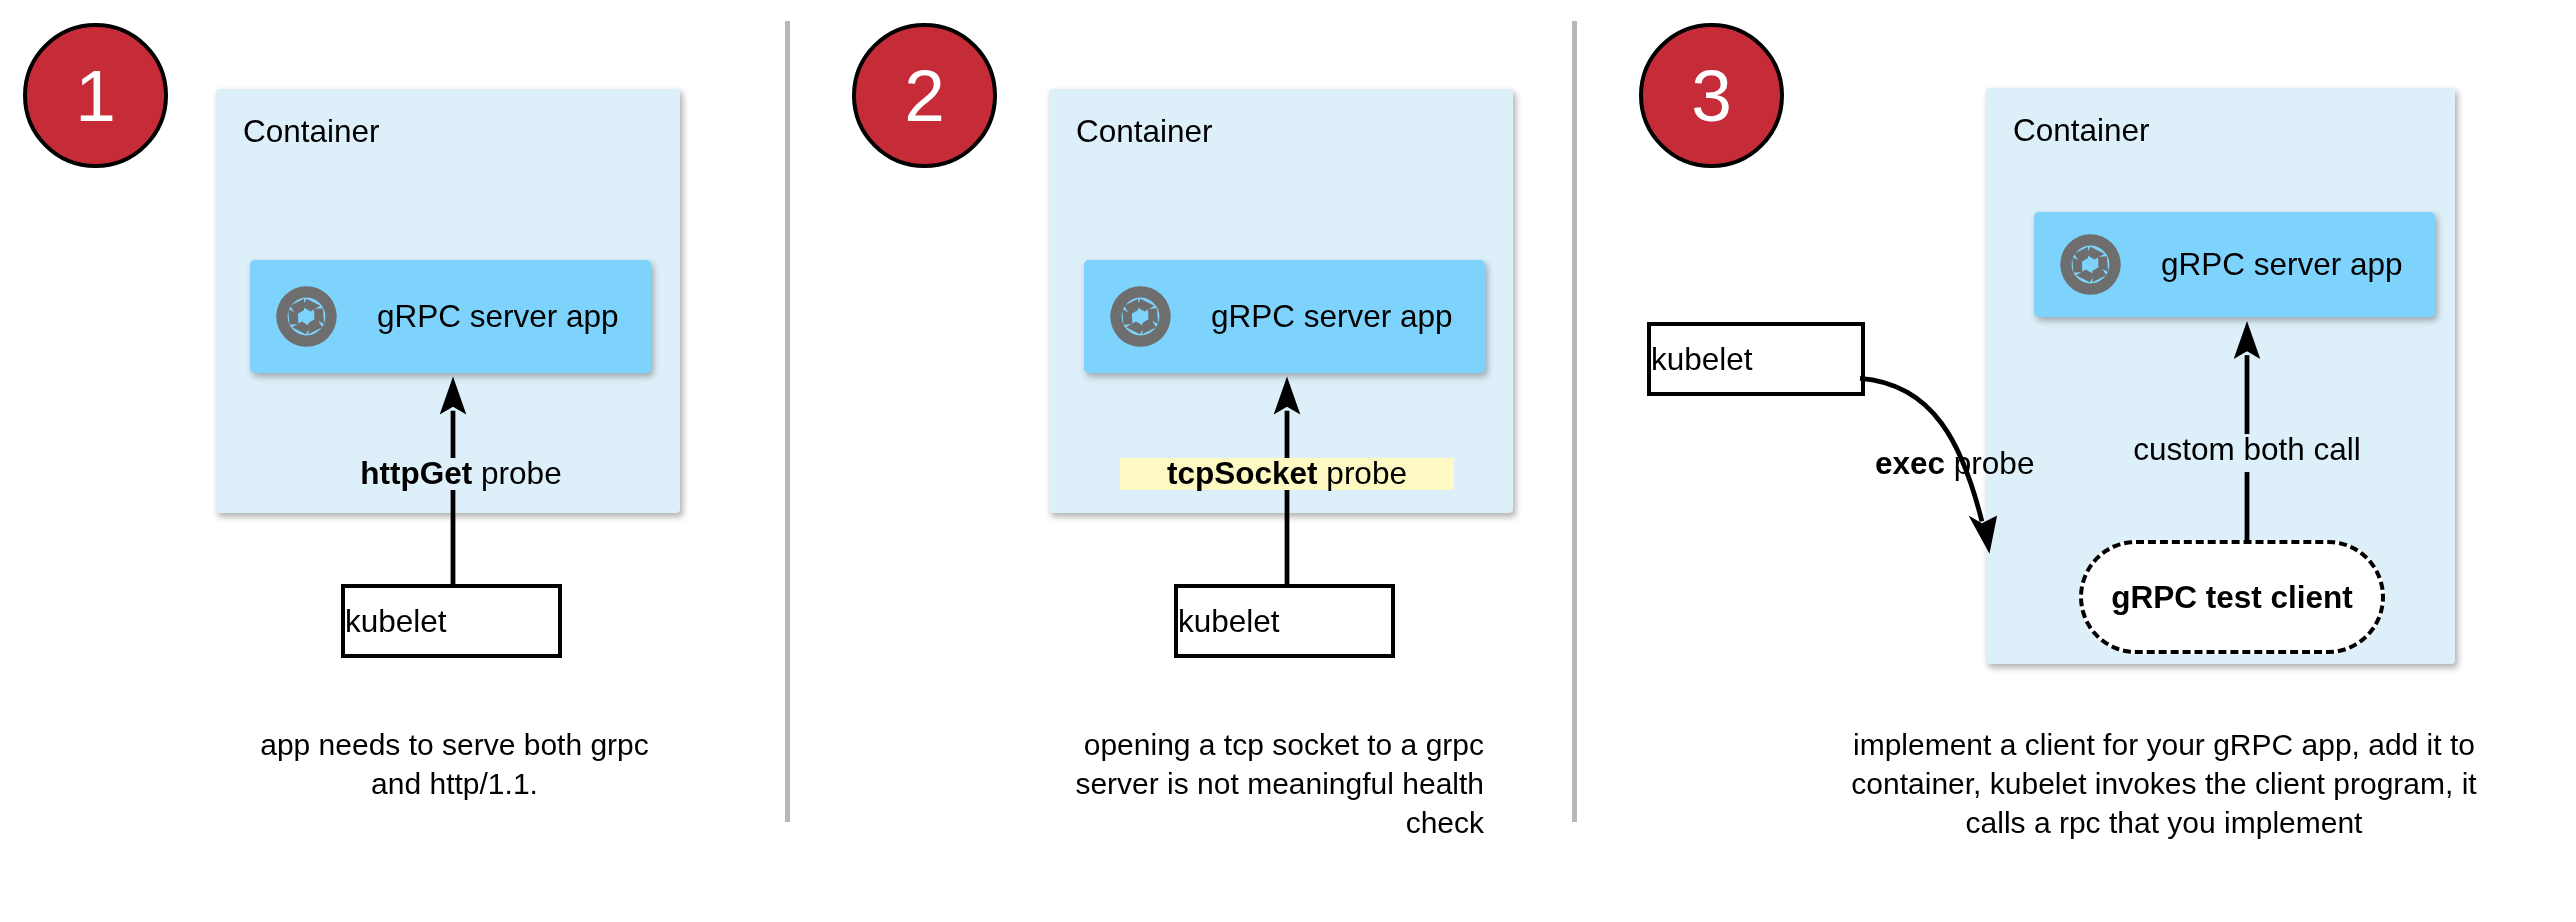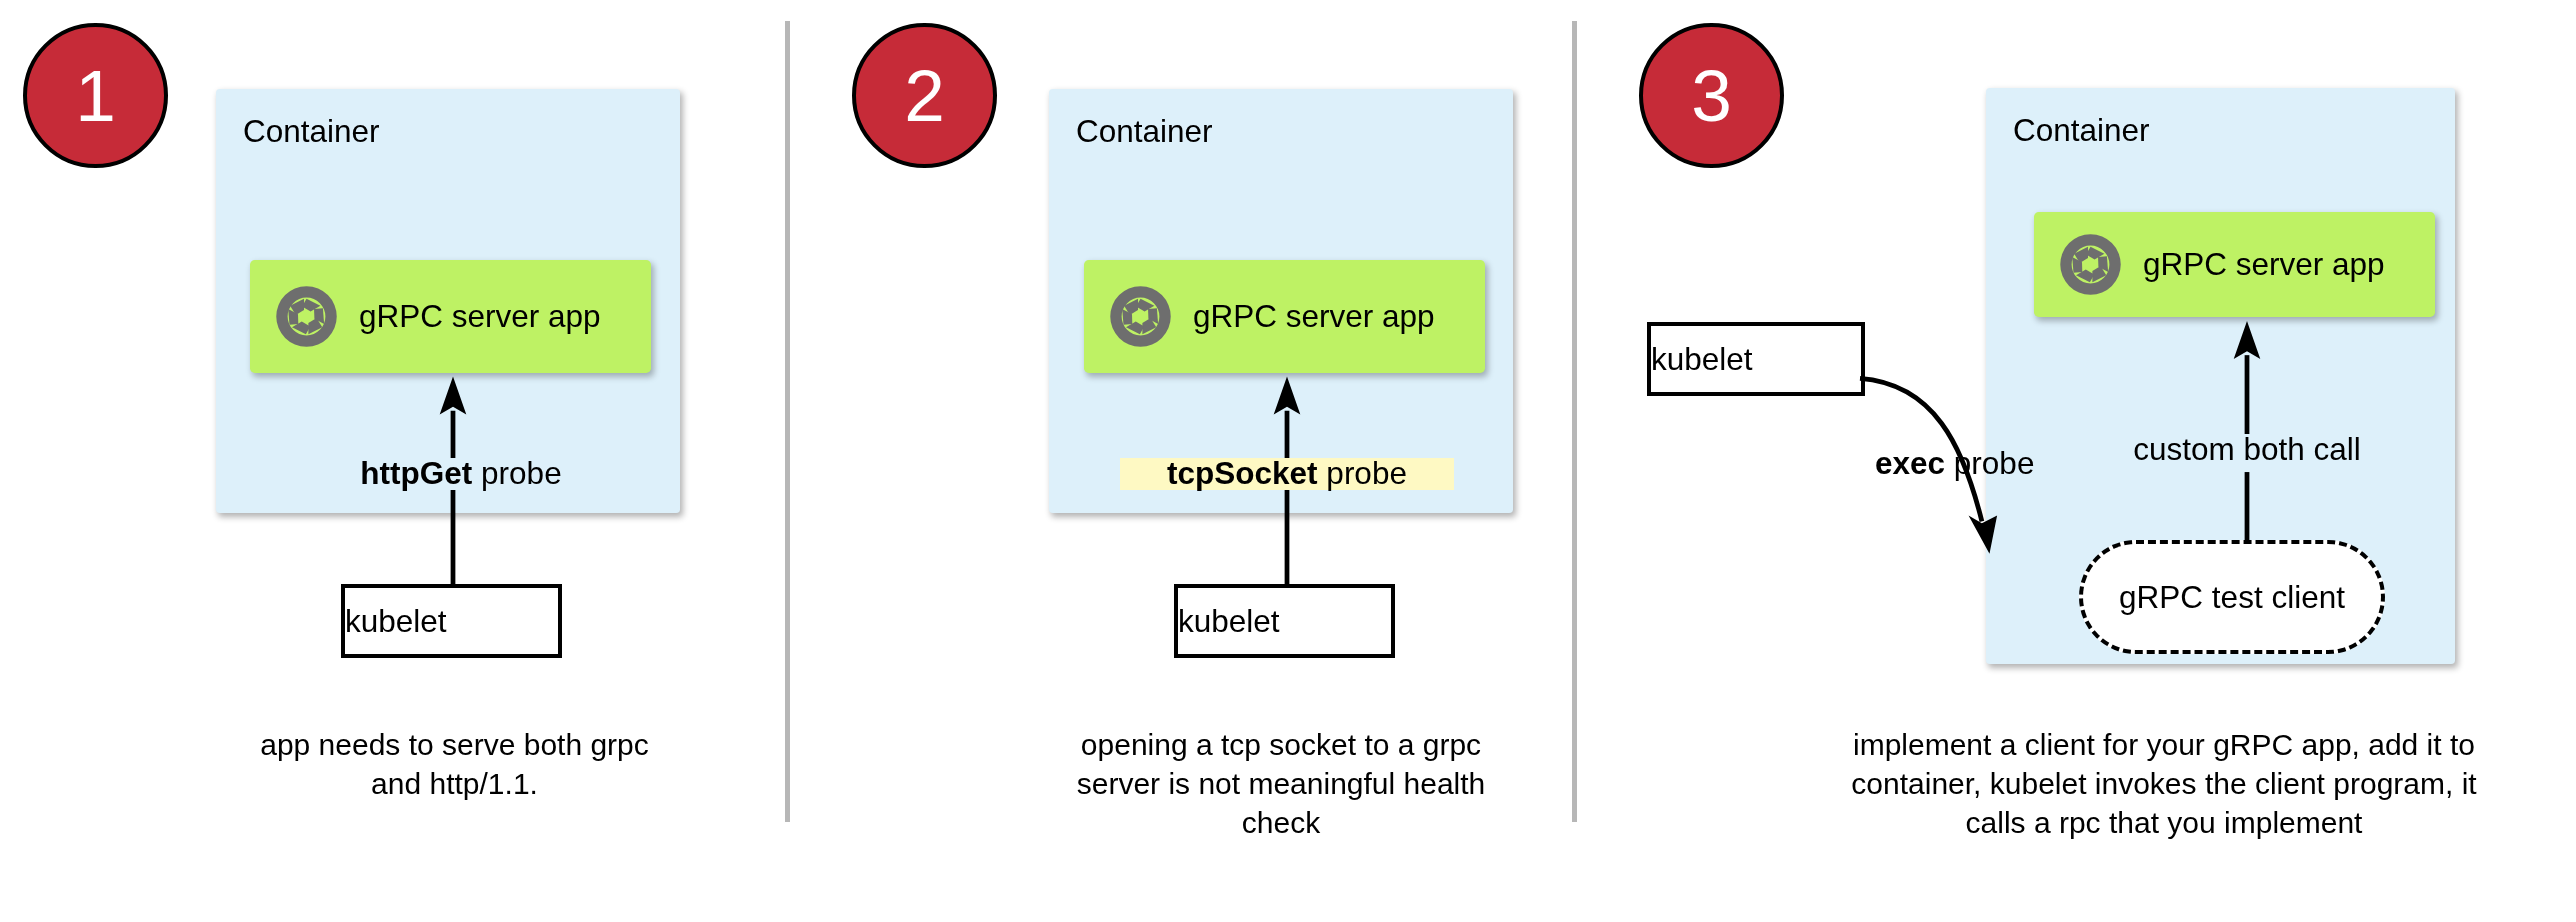--- a/index.html
+++ b/index.html
@@ -65,27 +65,28 @@
     left: 27px;
     top: 27px;
     font-size: 31.5px;
     line-height: 1;
     white-space: nowrap;
   }
 
   
   .app-card {
     position: absolute;
-    background: #bef264;
+    background: #7dd3fc;
     border-radius: 4.8px;
     box-sizing: border-box;
     box-shadow: 2.9px 3.8px 6.7px rgba(0,0,0,0.28);
     display: flex;
     align-items: center;
     padding-left: 25px;
+    gap: 18px;
   }
   .app-card .app-label {
     font-size: 31.5px;
     line-height: 1;
     margin-left: 21px;
     white-space: nowrap;
   }
   .grpc-icon {
     width: 63px;
     height: 63px;
@@ -98,20 +99,21 @@
     position: absolute;
     background: #ffffff;
     border: 4.8px dashed #000000;
     border-radius: 57px;
     box-sizing: border-box;
     display: flex;
     align-items: center;
     justify-content: center;
     font-size: 31.5px;
     white-space: nowrap;
+    font-weight: bold;
   }
 
   
   .kubelet-box {
     position: absolute;
     background: #ffffff;
     border: 4.8px solid #000000;
     box-sizing: border-box;
     display: flex;
     align-items: center;
@@ -227,21 +229,21 @@
     </svg>
 
     <div class="edge-label" style="left:1120px; top:458px; width:334px; background:#fef9c3;">
       <span class="bold">tcpSocket</span><span> probe</span>
     </div>
 
     <div class="kubelet-box" style="left:1174px; top:584px; width:221px; height:74px;">
       <span>kubelet</span>
     </div>
 
-    <div class="caption" style="left:1050px; top:725px; width:462px;">
+    <div class="caption" style="left:1022px; top:725px; width:462px;text-align:right;">
       <span>opening a tcp socket to a grpc server is not meaningful health check</span>
     </div>
   </div>
 
   <div>
 
     <div class="badge" style="left:1639px; top:23px; background:#C62B38;">
       <span>3</span>
     </div>
 

